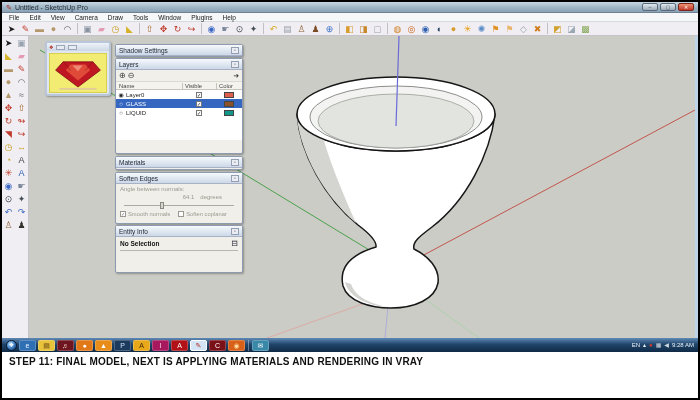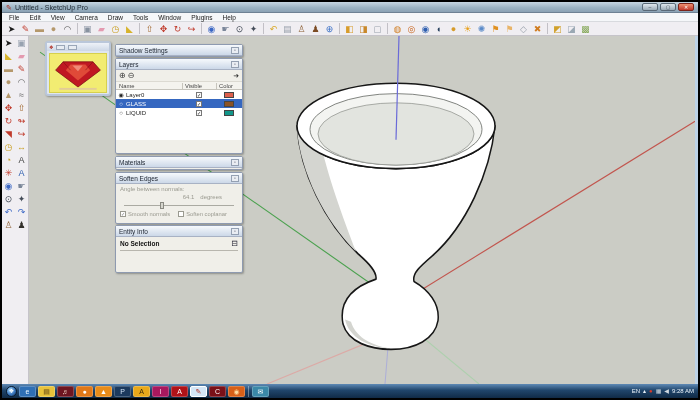--- a/index.html
+++ b/index.html
@@ -365,15 +365,18 @@
         <span class="trayicons" style="display:flex;gap:3px;align-items:center;">
             <span class="trayicon" style="color: rgb(232, 240, 248);">▴</span>
             <span class="trayicon" style="color: rgb(216, 58, 42);">●</span>
             <span class="trayicon" style="color: rgb(207, 216, 224);">▦</span>
             <span class="trayicon" style="color: rgb(207, 216, 224);">◀</span>
           </span>
         <span>9:28 AM</span>
       </span>
     </div>
 
+    <div class="caption">
+      <div class="caption-text">STEP 11: FINAL MODEL, NEXT IS APPLYING MATERIALS AND RENDERING IN VRAY</div>
+    </div>
 
   </div>
 </div>
 
 </body></html>

